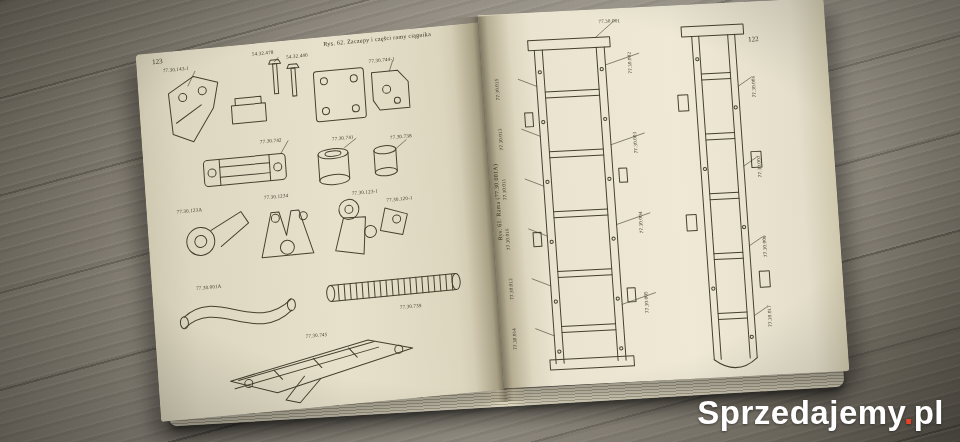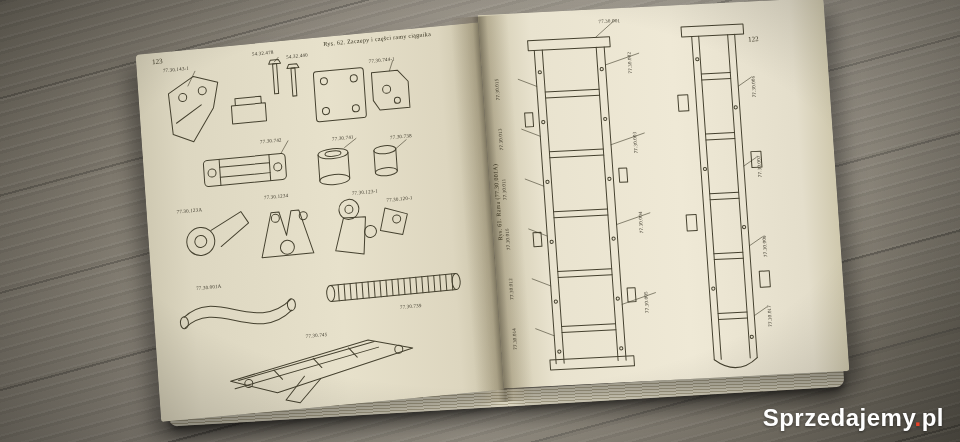--- a/index.html
+++ b/index.html
@@ -48,21 +48,21 @@
   }
   .caption{
     position:absolute;font:6px/1.1 "Liberation Serif", serif;color:#35limit;color:#35311f;
     white-space:nowrap;letter-spacing:.3px;
   }
   .caption-vert{transform:rotate(-90deg);transform-origin:left top;}
   .page-num{position:absolute;font:7px "Liberation Serif", serif;color:#35311f;}
   
   .watermark{
     position:absolute;right:16px;bottom:10px;
-    font-family:"Liberation Sans", sans-serif;font-weight:bold;font-size:24px;
+    font-family:"Liberation Sans", sans-serif;font-weight:bold;font-size:33px;
     color:#ffffff;text-shadow:0 1px 3px rgba(0,0,0,.45);letter-spacing:.5px;
   }
   .watermark .dot{font-weight:bold;}
 </style>
 </head>
 <body>
 
 <div class="scene">
 
   <div class="book">

